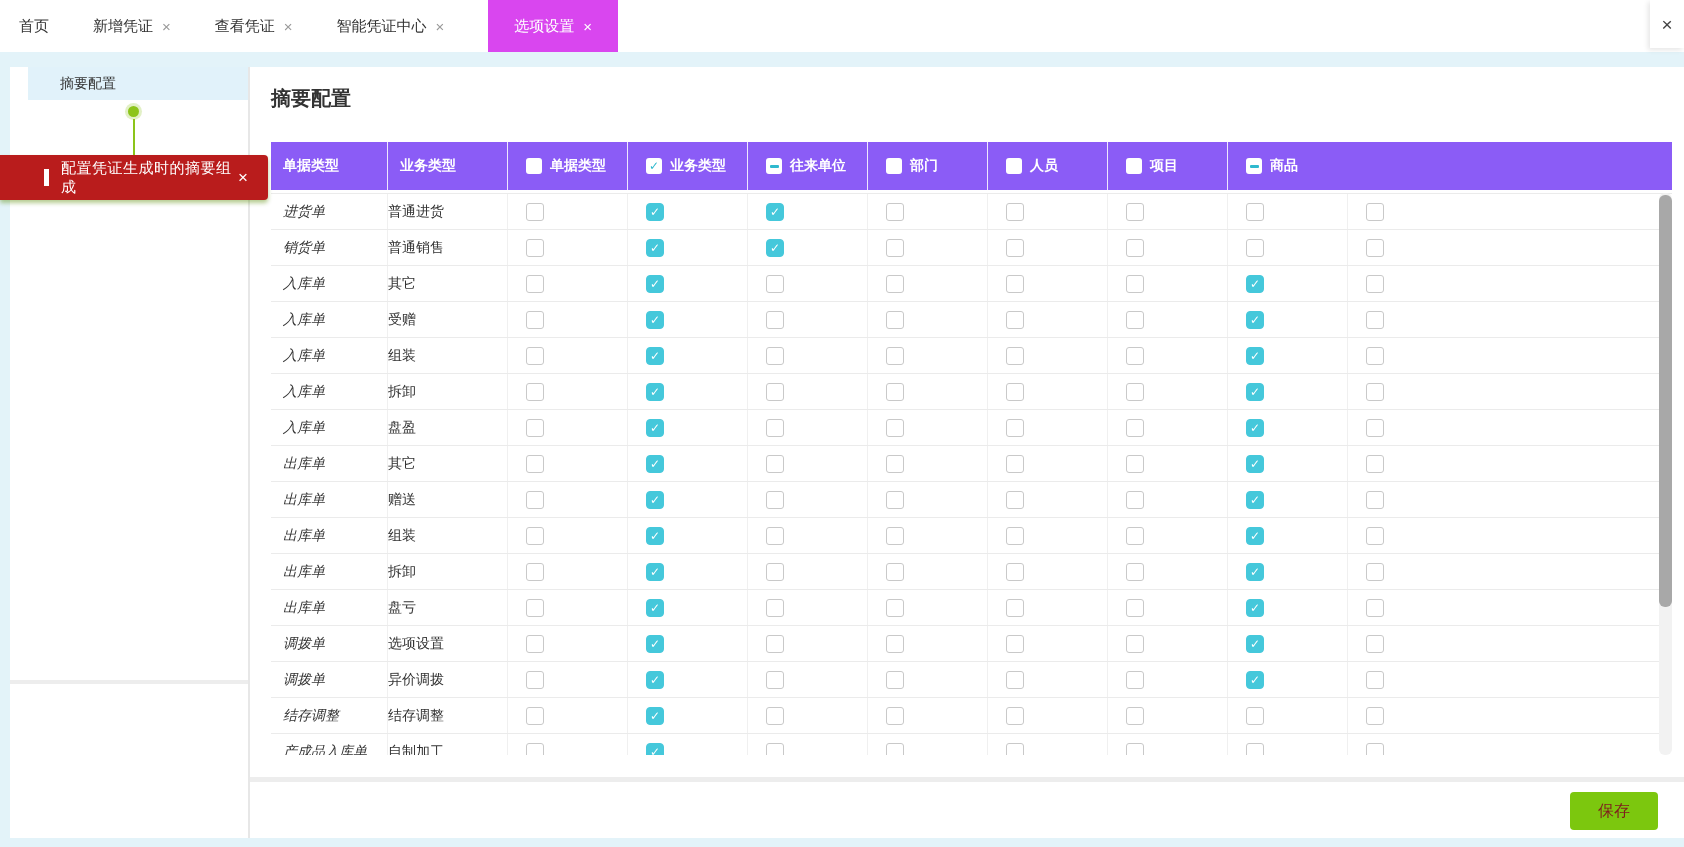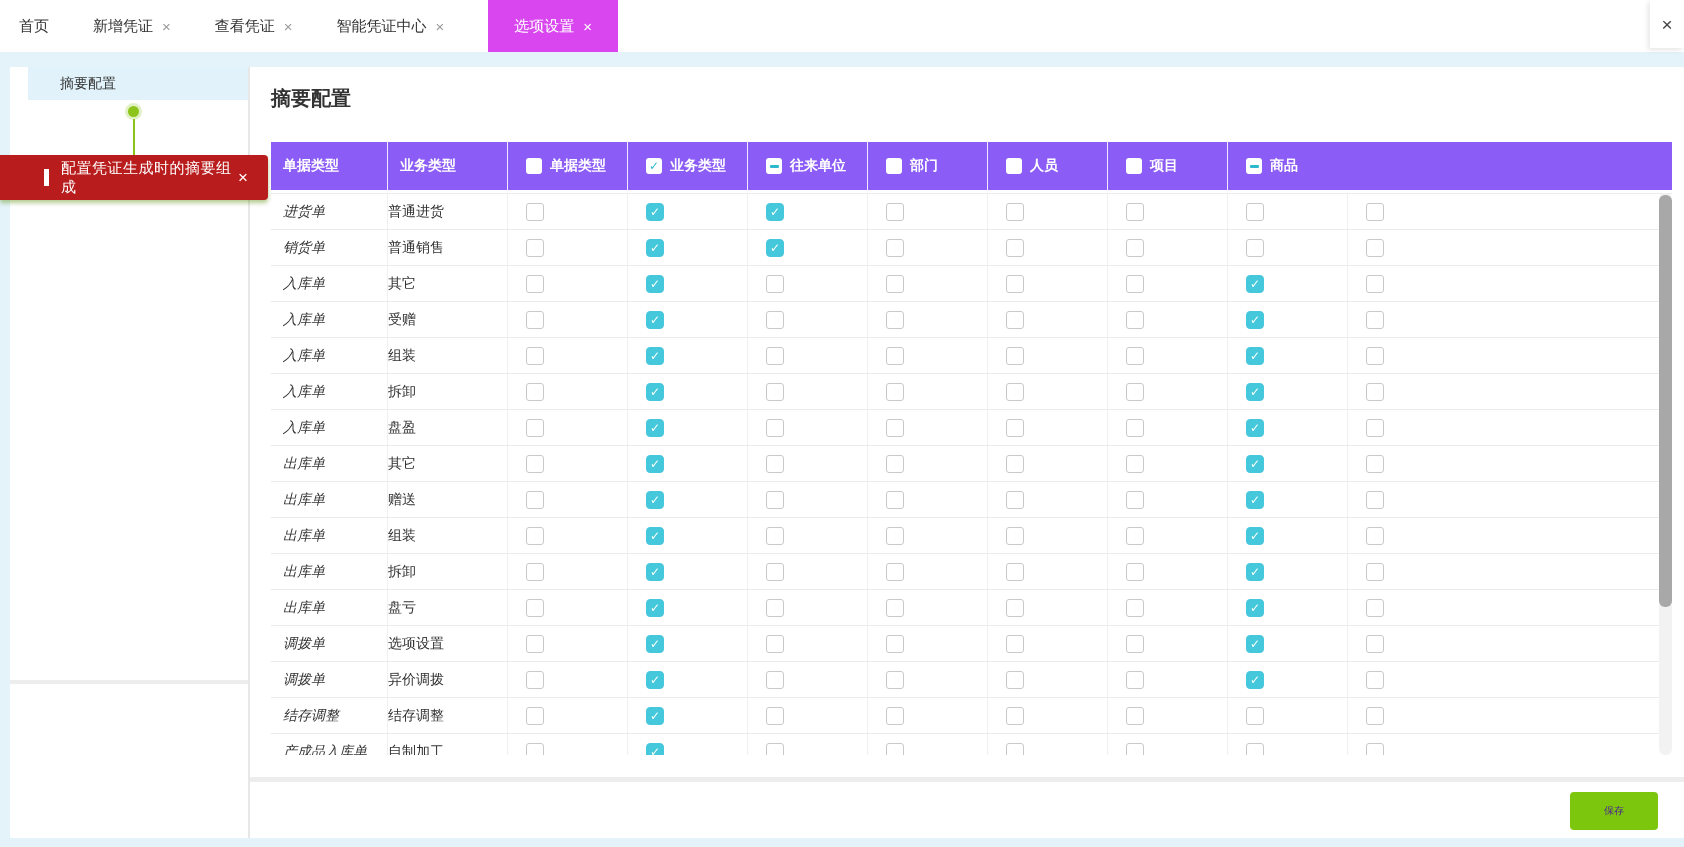--- a/index.html
+++ b/index.html
@@ -107,22 +107,22 @@
     position:absolute; left:1409px; top:126px; width:13px; height:562px;
     background:#f2f2f2; border-radius:6px;
   }
   .vthumb{ position:absolute; left:0; top:2px; width:13px; height:412px;
            background:#a8a8a8; border-radius:6px; }
   .hdivider{ position:absolute; left:0; top:710px; width:1434px; height:5px; background:#ededed; }
 
   
   .save-btn{
     position:absolute; right:26px; top:725px; width:88px; height:38px;
-    background:#7cc70e; color:#4c1d95; border:none; border-radius:4px;
-    font-size:10px; font-family:inherit; cursor:pointer;
+    background:#7cc70e; color:#7f1d1d; border:none; border-radius:4px;
+    font-size:16px; font-family:inherit; cursor:pointer;
   }
 </style>
 </head>
 <body>
 
 <div class="tabbar" id="tabs">
     <div class="tab">
       <span class="tab-label">首页</span>
     </div>
     <div class="tab">

